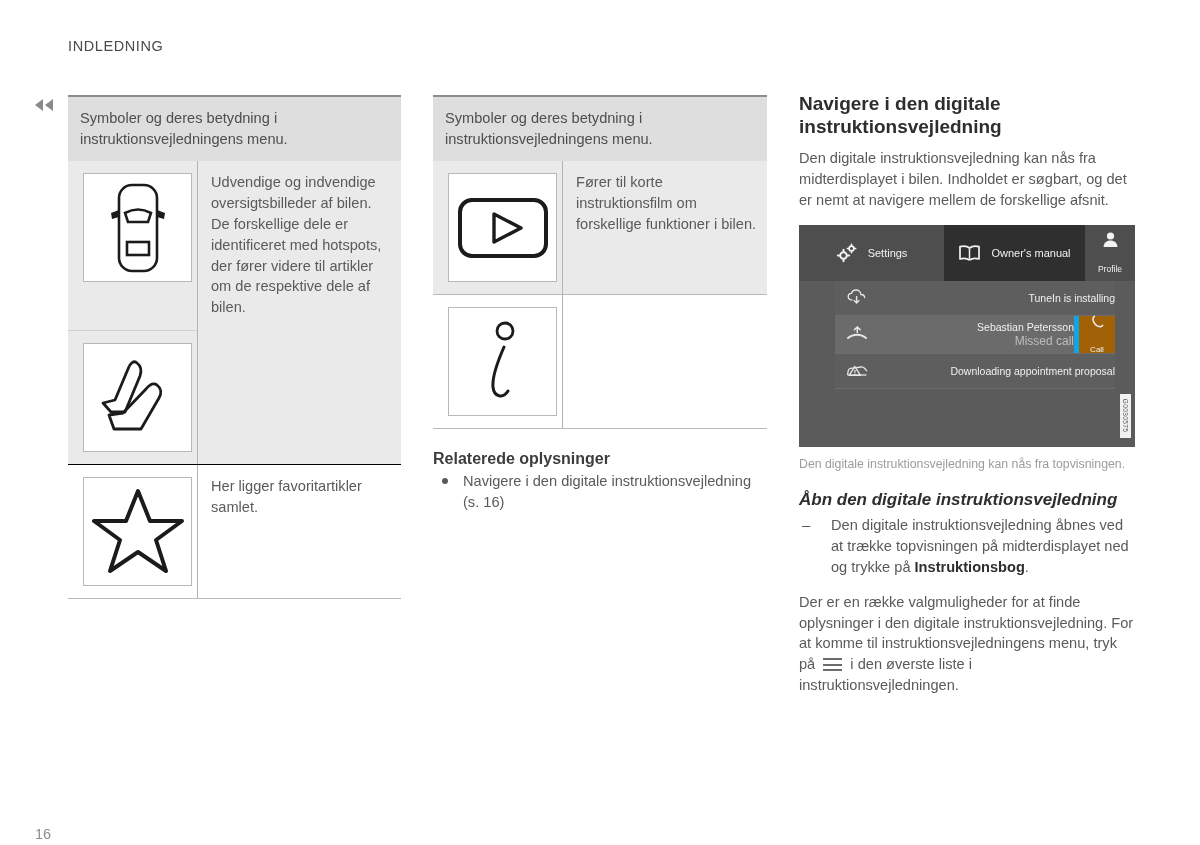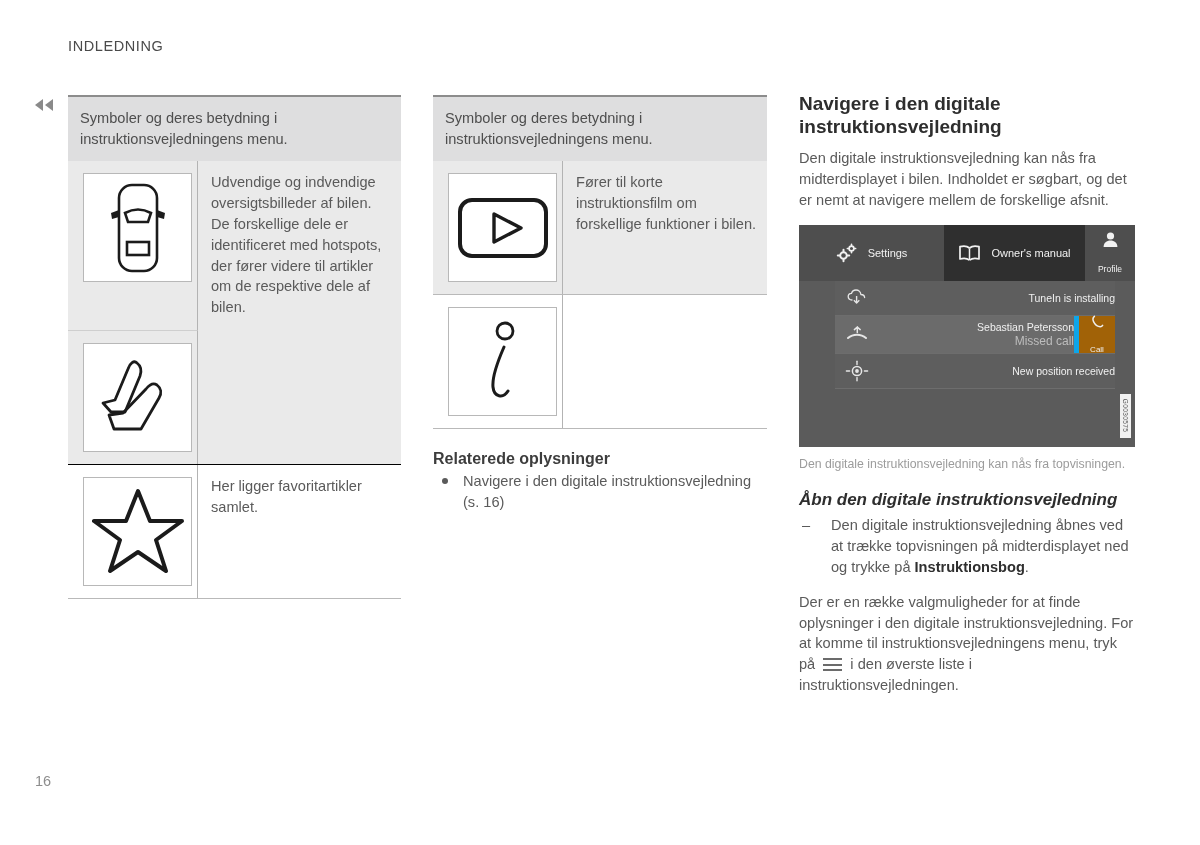--- a/index.html
+++ b/index.html
@@ -39,21 +39,21 @@
     display: flex;
     align-items: center;
     gap: 1px;
     color: #8a8a8a;
   }
   .prev-arrow svg { display: block; }
 
   .page-number {
     position: absolute;
     left: 35px;
-    top: 773px;
+    top: 826px;
     font-size: 14.5px;
     color: #8d8d8d;
   }
 
   
   .col-left  { position: absolute; left: 68px;  top: 95px; width: 333px; }
   .col-mid   { position: absolute; left: 433px; top: 95px; width: 334px; }
   .col-right { position: absolute; left: 799px; top: 92px; width: 336px; }
 
   
@@ -488,38 +488,35 @@
           <div class="notif-action">
             <span>
               <svg width="13" height="13" viewBox="0 0 13 13" aria-hidden="true">
                 <path d="M3.4 1.3 C2.1 2.3 1.6 4 2.3 6 C3.2 8.6 5.6 10.9 8.2 11.6 C9.9 12 11 11.4 11.6 10.3" fill="none" stroke="#efefef" stroke-width="1.5" stroke-linecap="round"></path>
               </svg>
             </span>
             <span>Call</span>
           </div>
         </div>
 
-
         <div class="notif-row">
           <div class="notif-ico">
-            <svg width="24" height="22" viewBox="0 0 24 22" aria-hidden="true">
-              <circle cx="12" cy="11" r="4.6" fill="none" stroke="#e6e6e6" stroke-width="1.5"></circle>
-              <circle cx="12" cy="11" r="1.9" fill="#e6e6e6"></circle>
-              <g stroke="#e6e6e6" stroke-width="1.4" stroke-linecap="round">
-                <line x1="12" y1="1.2" x2="12" y2="4.4"></line>
-                <line x1="12" y1="17.6" x2="12" y2="20.8"></line>
-                <line x1="1.4" y1="11" x2="4.6" y2="11"></line>
-                <line x1="19.4" y1="11" x2="22.6" y2="11"></line>
-              </g>
+            <svg width="24" height="18" viewBox="0 0 24 18" aria-hidden="true">
+              <path d="M2.5 13 L3.2 8.8 C3.4 7.5 4.2 6.6 5.6 6.4 L16 5 C17.4 4.8 18.6 5.3 19.5 6.3 L22 9.2" fill="none" stroke="#e6e6e6" stroke-width="1.3" stroke-linejoin="round"></path>
+              <line x1="2.5" y1="13" x2="21.4" y2="13" stroke="#e6e6e6" stroke-width="1.3"></line>
+              <path d="M9.8 4.5 L4.2 13.4 L15.4 13.4 Z" fill="none" stroke="#e6e6e6" stroke-width="1.4" stroke-linejoin="round"></path>
+              <line x1="9.9" y1="8" x2="9.9" y2="10.8" stroke="#e6e6e6" stroke-width="1.3"></line>
+              <circle cx="9.9" cy="12.2" r="0.7" fill="#e6e6e6"></circle>
             </svg>
           </div>
           <div class="notif-body">
-            <div class="notif-title">New position received</div>
-          </div>
-        </div>
+            <div class="notif-title">Downloading appointment proposal</div>
+          </div>
+        </div>
+
 
       </div>
 
       <div class="shot-id">
         <span>G0030575</span>
       </div>
 
     </div>
 
     <div class="caption">Den digitale instruktionsvejledning kan nås fra topvisningen.</div>

